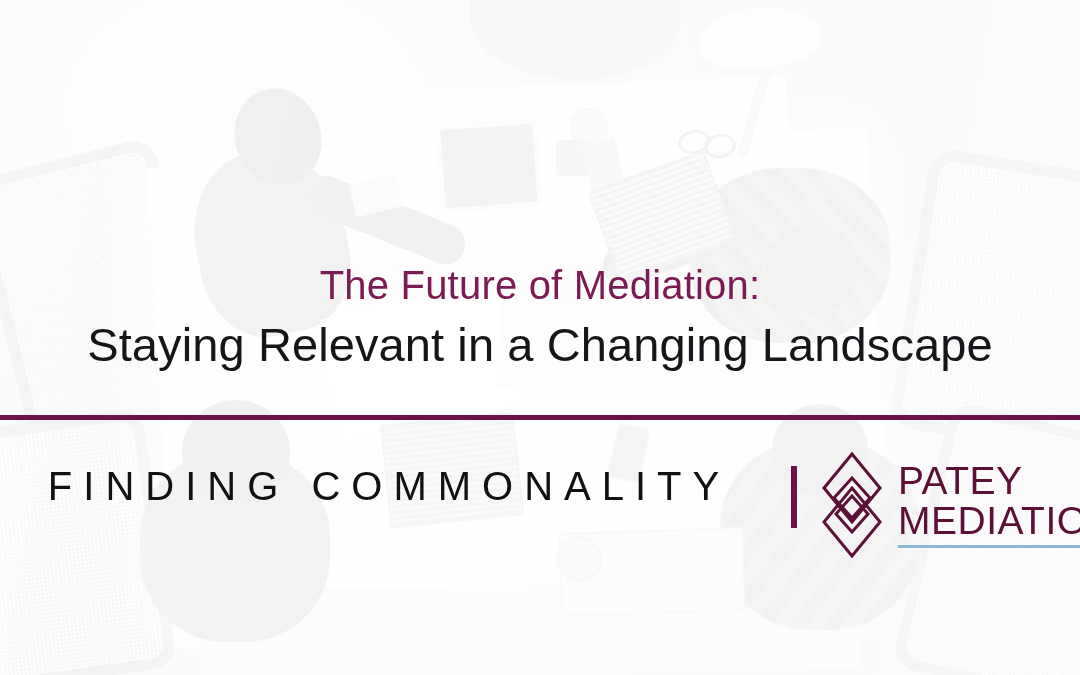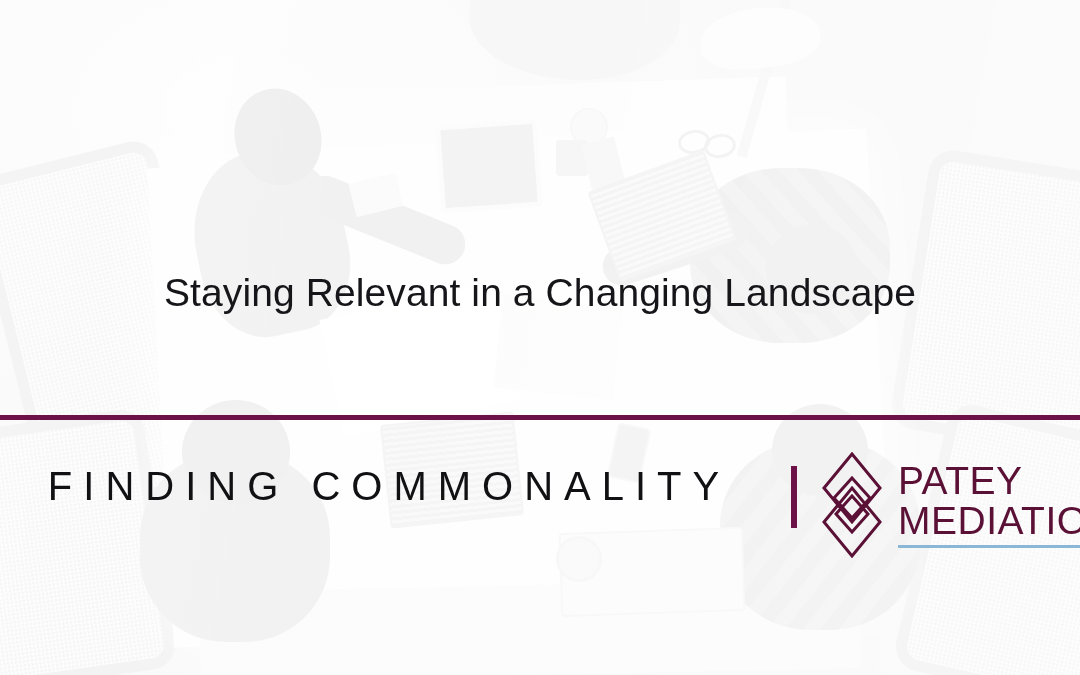--- a/index.html
+++ b/index.html
@@ -144,21 +144,21 @@
   }
   .headline .line1 {
     display: block;
     font-size: 40px;
     font-weight: 400;
     letter-spacing: 0.2px;
     color: #7b1b54;
   }
   .headline .line2 {
     display: block;
-    font-size: 39px;
+    font-size: 47px;
     font-weight: 400;
     letter-spacing: 0.1px;
     color: #16161a;
     margin-top: 8px;
   }
 
   .rule {
     position: absolute;
     left: 0; right: 0;
     top: 415px;
@@ -279,20 +279,21 @@
     <div class="obj laptop-c"></div>
     <div class="obj cup"></div>
 
     <div class="wash"></div>
     <div class="wash2"></div>
   </div>
 
   <div class="content">
 
     <div class="headline">
+      <span class="line1">The Future of Mediation:</span>
       <span class="line2">Staying Relevant in a Changing Landscape</span>
     </div>
 
     <div class="rule"></div>
 
     <div class="lower">
       <div class="tagline">FINDING COMMONALITY</div>
 
       <div class="vdivider"></div>
 

